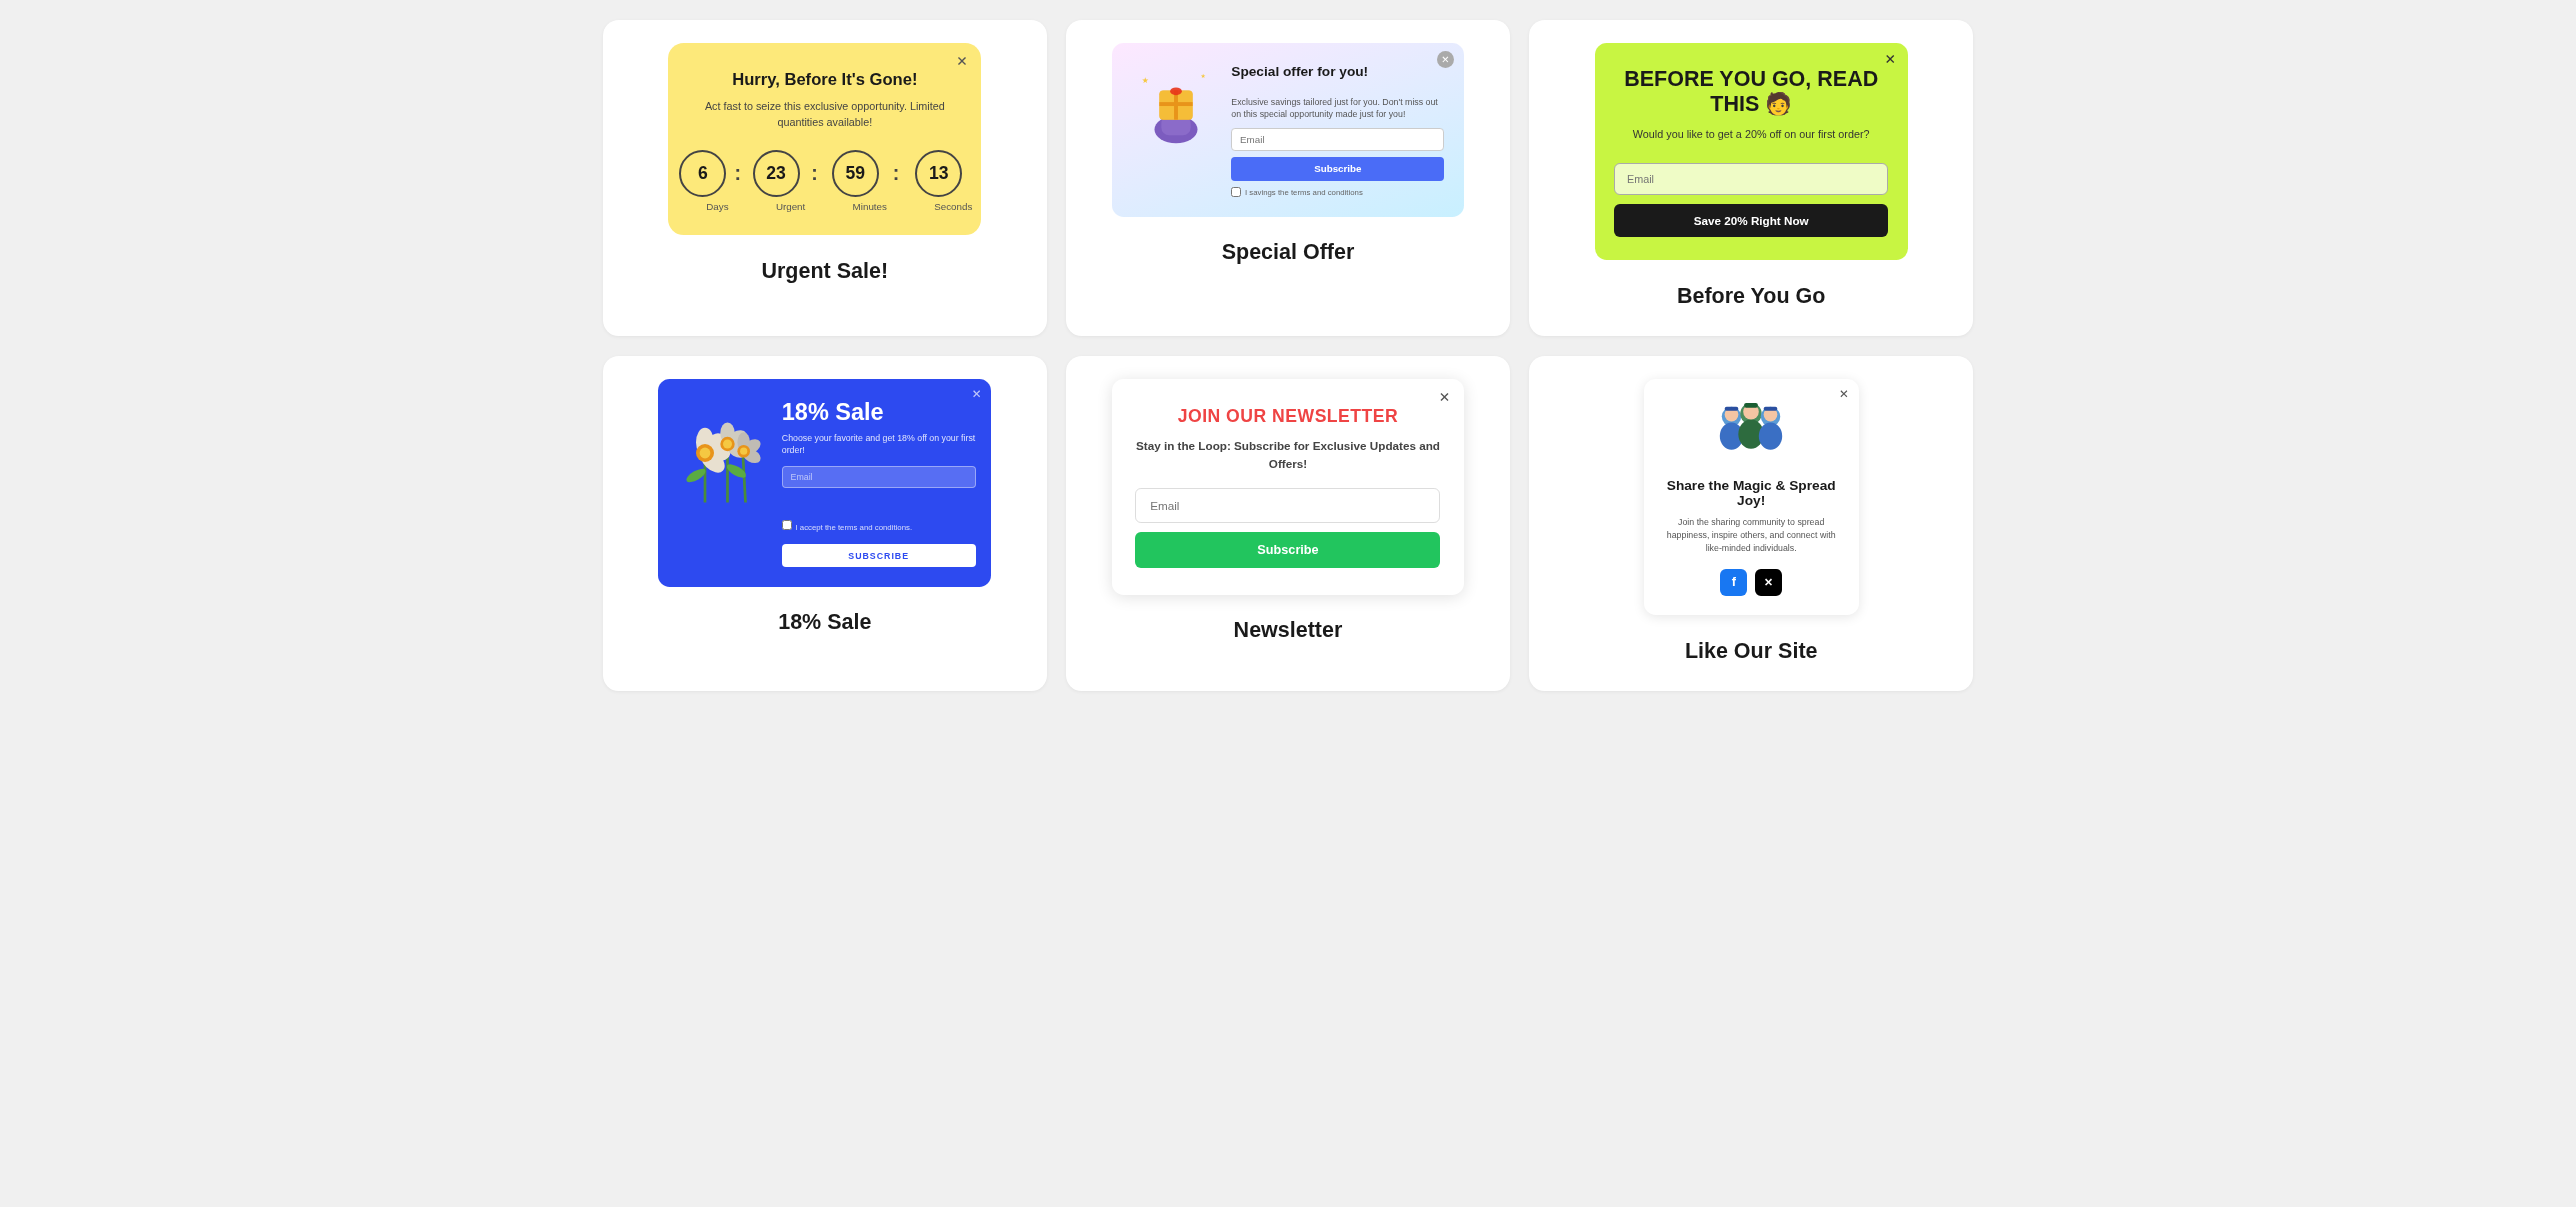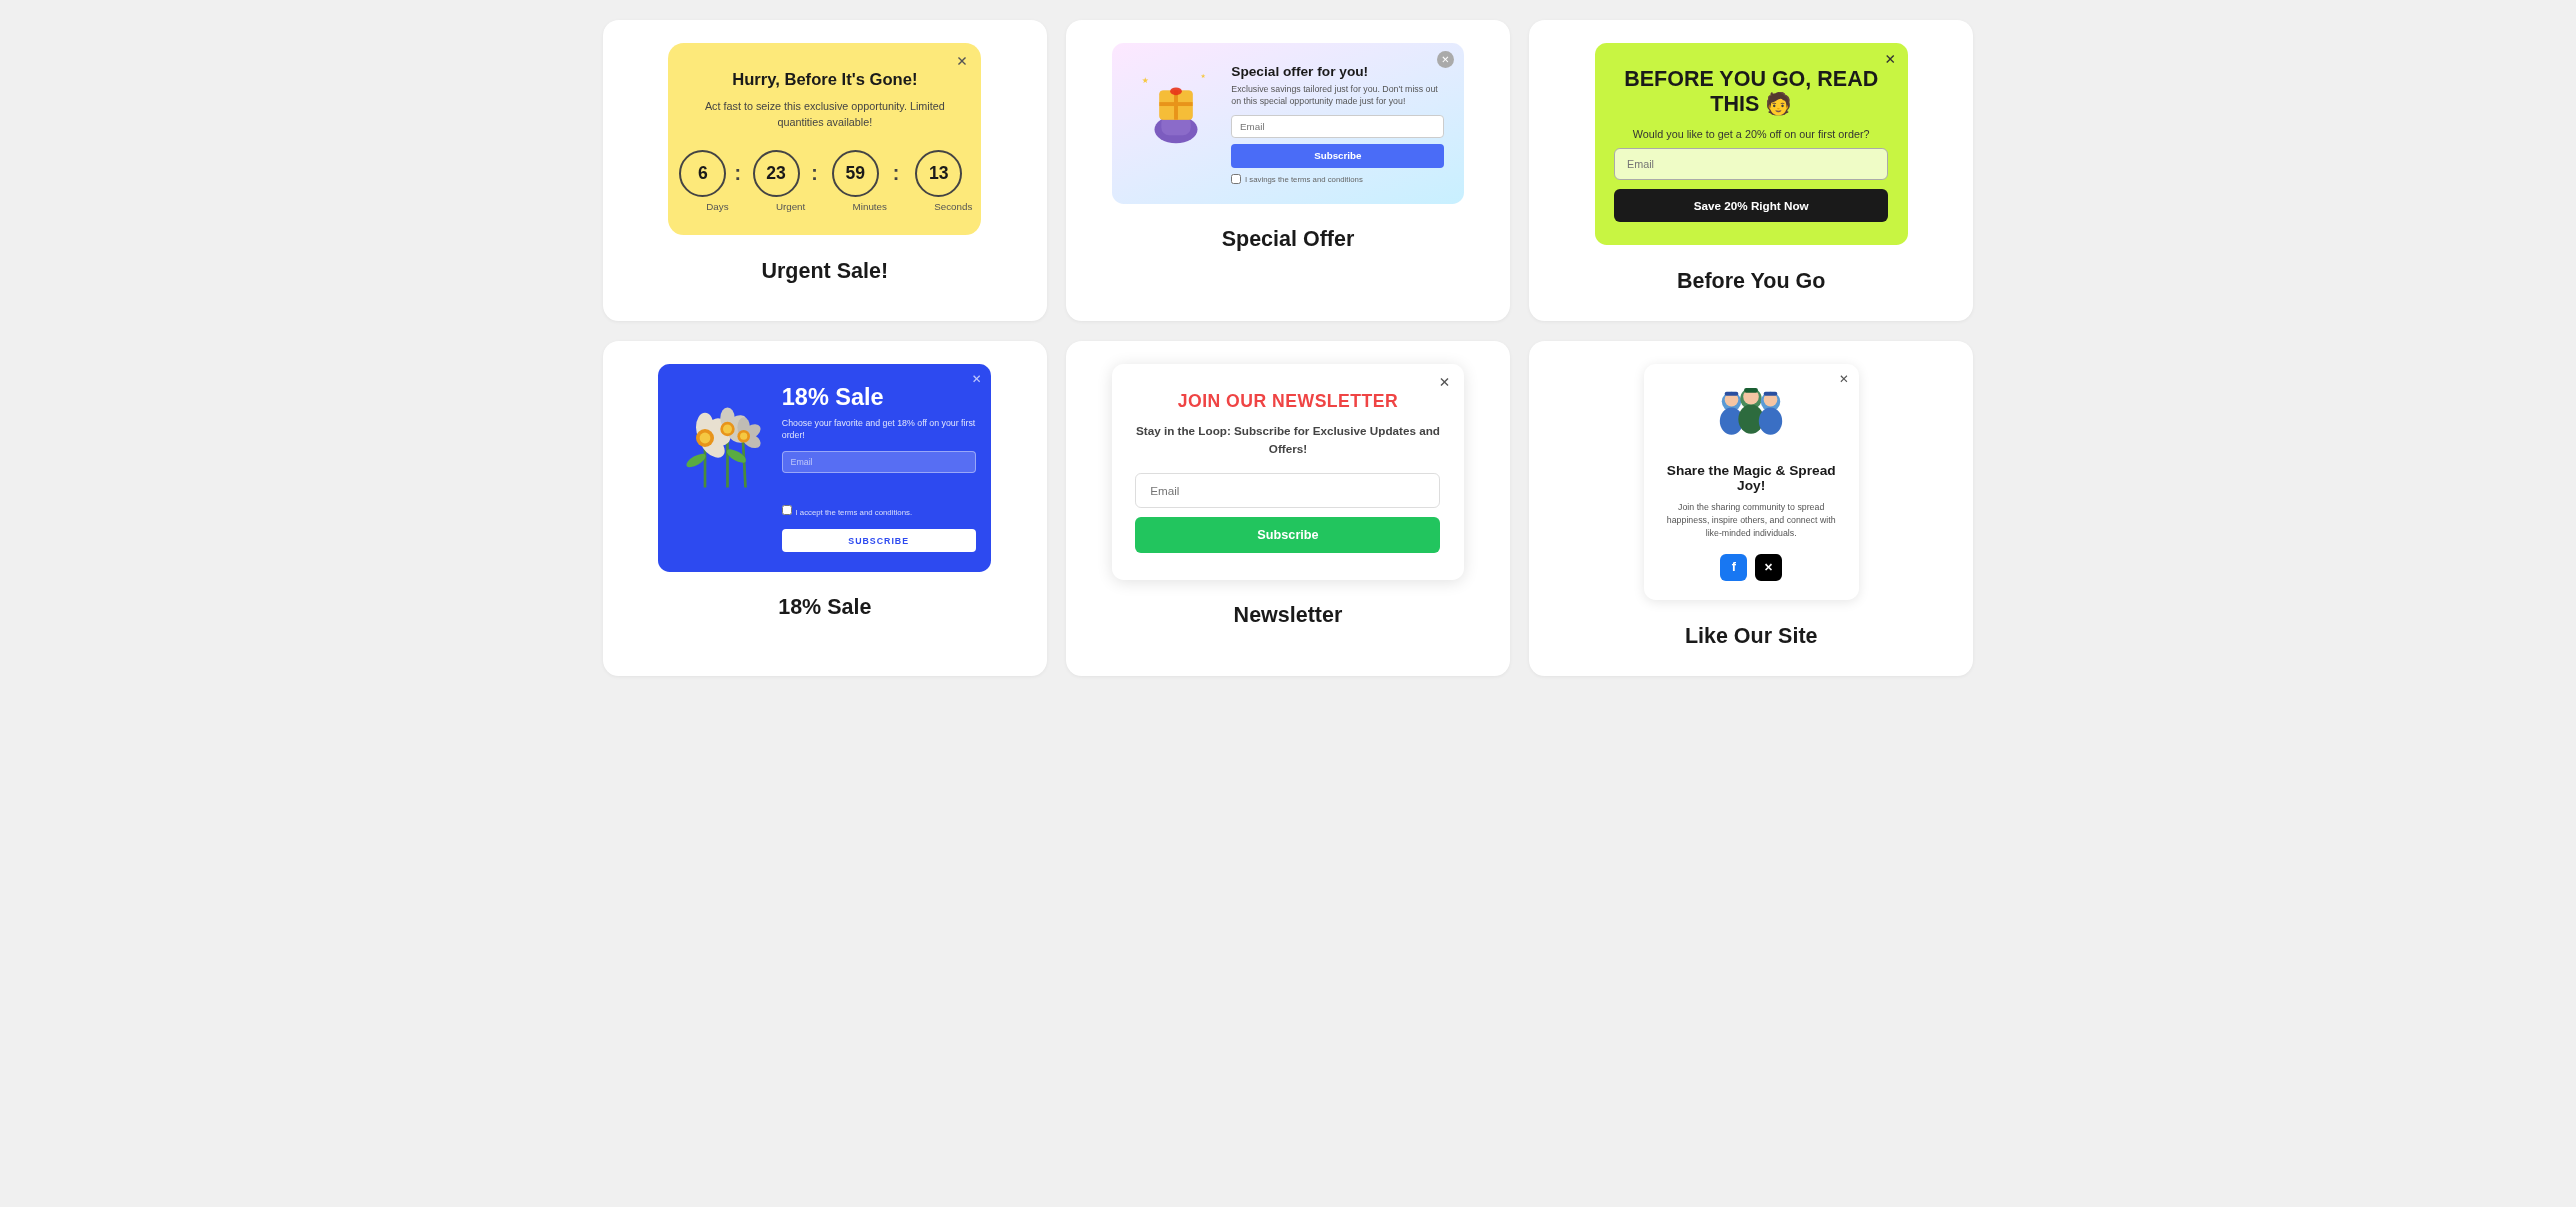--- a/index.html
+++ b/index.html
@@ -140,21 +140,21 @@
       width: 88px;
       height: 88px;
       flex-shrink: 0;
     }
     .special-offer-img svg { width: 100%; height: 100%; }
     .special-offer-content { flex: 1; }
     .special-offer-content h3 {
       font-size: 13.7px;
       font-weight: 800;
       color: #1a1a1a;
-      margin-bottom: 2px;
+      margin-bottom: 15px;
       line-height: 1.3;
     }
     .special-offer-content p {
       font-size: 8.8px;
       color: #555;
       margin-bottom: 7.8px;
       line-height: 1.4;
     }
     .special-offer-input {
       width: 100%;
@@ -208,21 +208,21 @@
       font-size: 21.5px;
       font-weight: 900;
       color: #1a1a1a;
       margin-bottom: 9.8px;
       text-transform: uppercase;
       line-height: 1.2;
     }
     .before-popup p {
       font-size: 10.8px;
       color: #333;
-      margin-bottom: 8px;
+      margin-bottom: 23px;
       text-align: center;
     }
     .before-popup input {
       width: 100%;
       padding: 8.8px 11.7px;
       border: 1px solid #aaa;
       border-radius: 5.9px;
       font-size: 10.8px;
       margin-bottom: 9.8px;
       outline: none;

